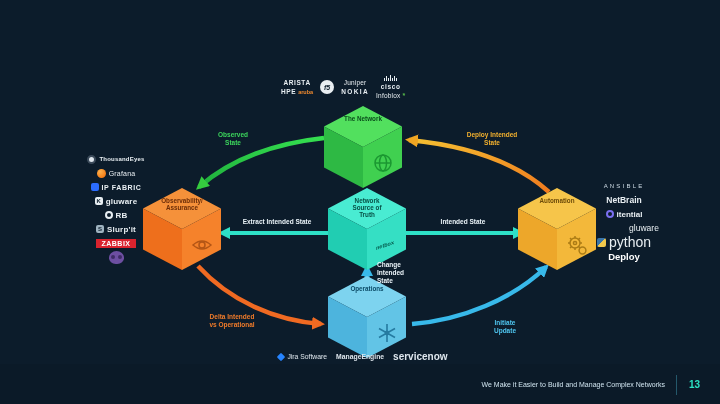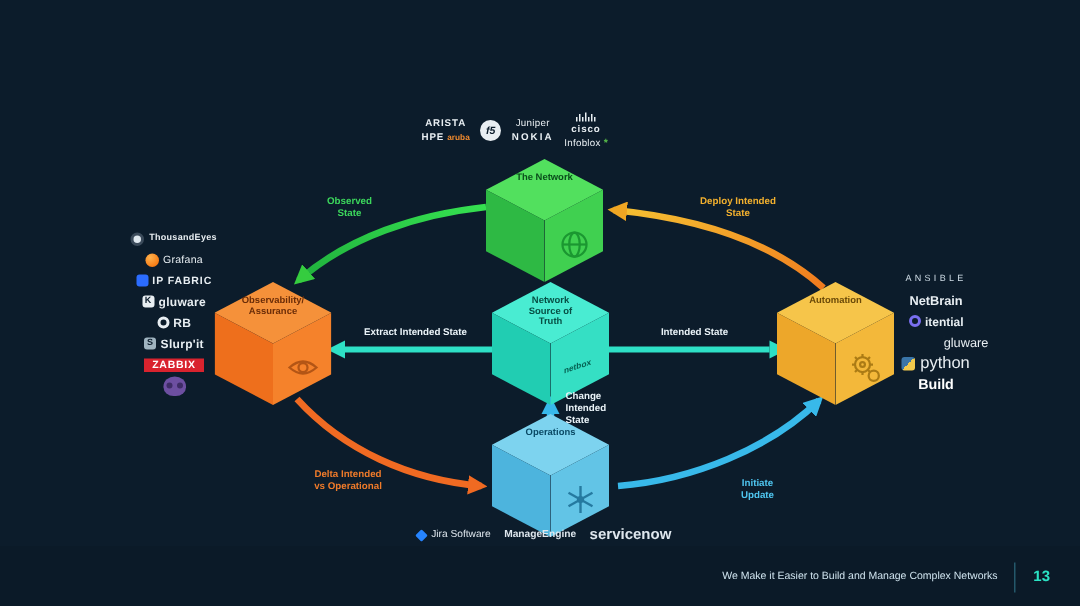--- a/index.html
+++ b/index.html
@@ -92,21 +92,21 @@
   .ic-owl { width:15px; height:13px; background:#6d4fa1; border-radius:50% 50% 45% 45%; position:relative; }
   .ic-owl:before { content:""; position:absolute; left:2px; top:4px; width:4px; height:4px; border-radius:50%; background:#3e2c66; }
   .ic-owl:after { content:""; position:absolute; right:2px; top:4px; width:4px; height:4px; border-radius:50%; background:#3e2c66; }
 
   
   #rightLogos { left:586px; top:181px; width:76px; display:flex; flex-direction:column; gap:4px; align-items:center; z-index:5; }
   .r-ansible { font-size:6px; letter-spacing:2.2px; color:#cfdce6; font-weight:normal; }
   .r-netbrain { font-size:8.5px; font-weight:800; color:#e8eef2; }
   .r-itential { font-size:8px; color:#e8eef2; font-weight:bold; }
   .r-gluware { font-size:8.5px; color:#e8eef2;padding-left:40px; }
-  .r-python { font-size:11px; color:#e8eef2; }
+  .r-python { font-size:14px; color:#e8eef2; }
   .r-nornir { font-size:9.5px; font-weight:800; color:#fff; }
   .ic-itential { width:8px; height:8px; border-radius:50%; border:2px solid #7a6ff0; }
   .ic-python { width:9px; height:9px; border-radius:2px; background:linear-gradient(135deg, #3a75a8 50%, #f2c94c 50%); }
 
   
   #itsmRow { left:258px; top:351px; width:210px; display:flex; justify-content:center; align-items:center; gap:9px; z-index:5; }
   .itsm-txt { font-size:6.8px; font-weight:bold; color:#dfe7ee; }
   .ic-jira { width:6px; height:6px; background:#2684ff; transform:rotate(45deg); border-radius:1px; }
 
   
@@ -326,21 +326,21 @@
       <span class="r-itential">itential</span>
     </div>
     <div class="logo-row">
       <span class="r-gluware">gluware</span>
     </div>
     <div class="logo-row">
       <span class="ic ic-python"></span>
       <span class="r-python">python</span>
     </div>
     <div class="logo-row">
-      <span class="r-nornir">Build</span>
+      <span class="r-nornir">Deploy</span>
     </div>
   </div>
 
   <div id="itsmRow" class="abs">
     <span class="logo-row">
       <span class="ic ic-jira"></span>
       <span class="itsm-txt" style="font-weight:normal">Jira Software</span>
     </span>
     <span class="itsm-txt">ManageEngine</span>
     <span class="itsm-txt" style="font-size:10px">servicenow</span>

